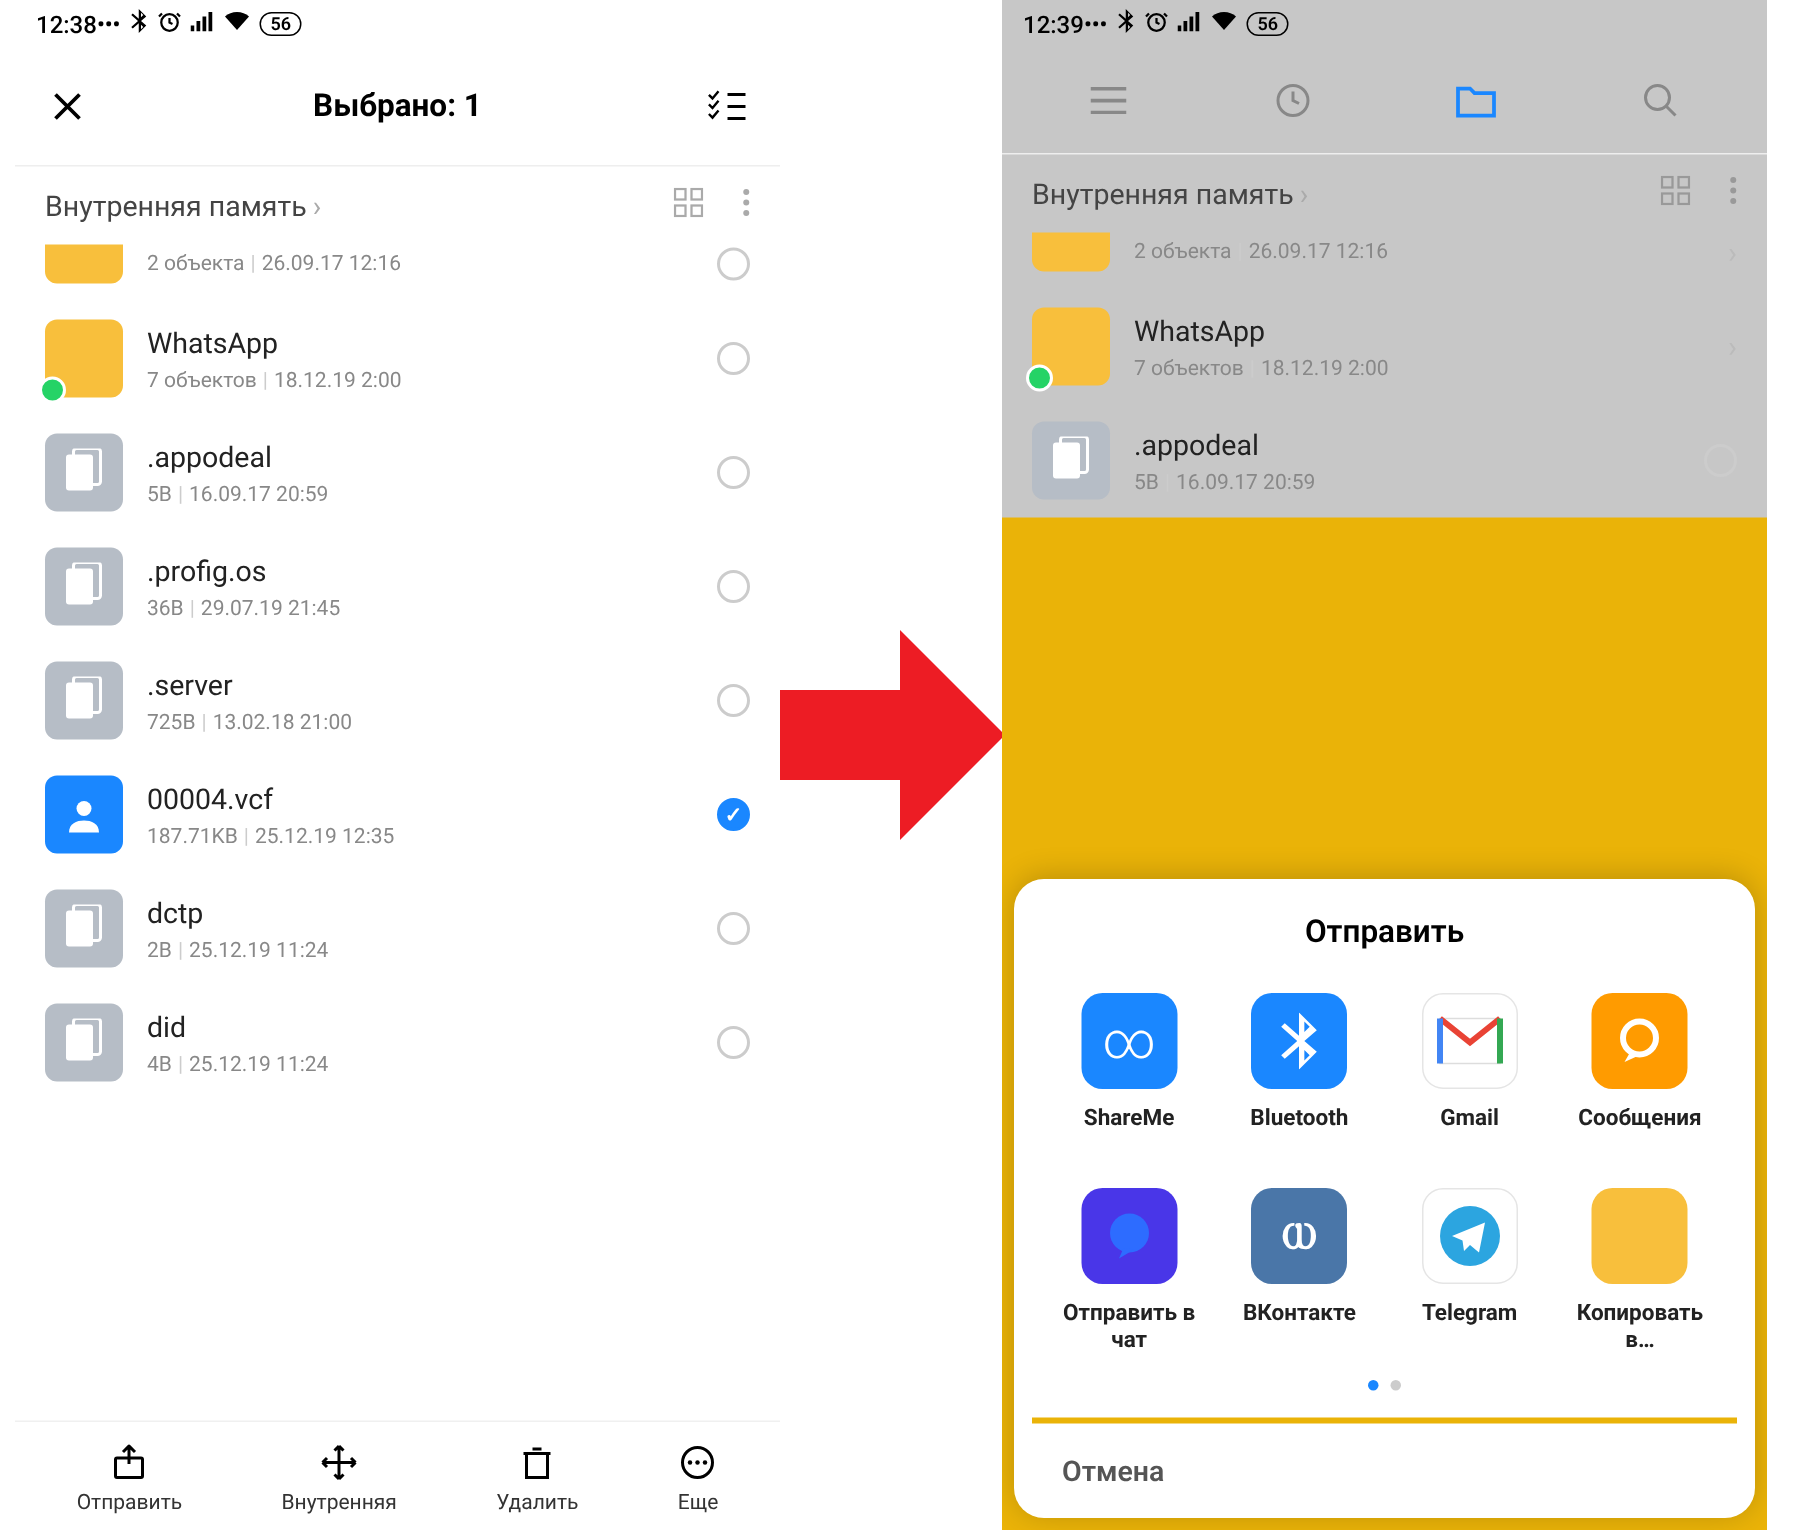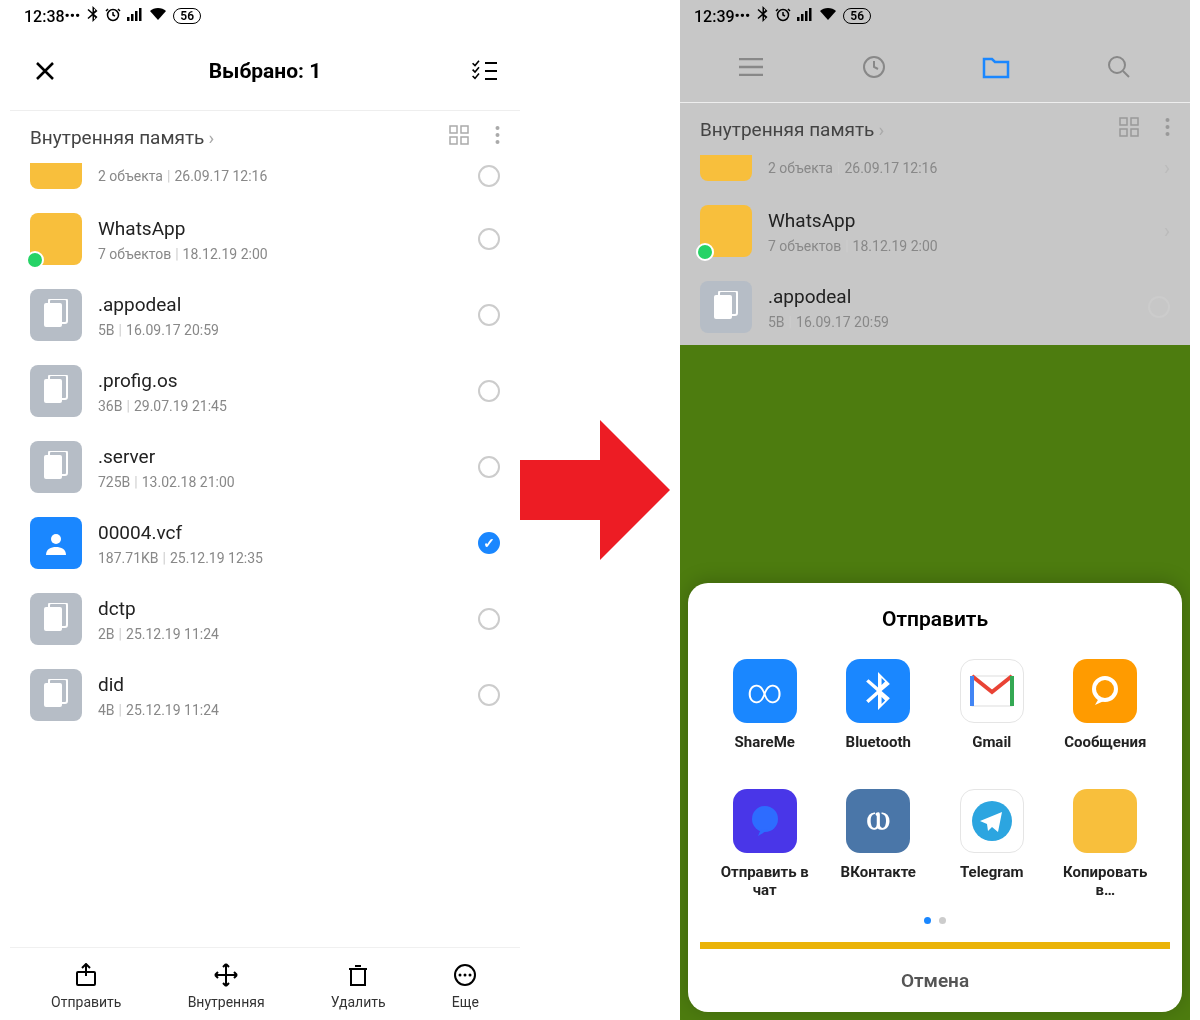--- a/index.html
+++ b/index.html
@@ -1,19 +1,19 @@
 <!DOCTYPE html>
 <html><head>
 <meta charset="utf-8">
 <style>
   * { box-sizing: border-box; margin: 0; padding: 0; }
   body { font-family: -apple-system, Roboto, Arial, sans-serif; background: #fff; width: 1200px; height: 1020px; position: relative; }
   .phone { position:absolute; top:0; width:510px; height:1020px; background:#fff; }
   .phone.left { left:10px; }
-  .phone.right { right:10px; background:#4d7c0f; overflow:hidden; border-radius:0; }
+  .phone.right { right:22px; background:#eab308; overflow:hidden; border-radius:0; }
   
   .status-bar { display:flex; justify-content:flex-start; align-items:center; padding:6px 14px; font-size:16px; font-weight:500; color:#000;}
   .status-icons { display:flex; align-items:center; gap:6px; font-size:15px; }
   .battery-pill { border:1.5px solid #000; border-radius:10px; padding:0 6px; font-size:12px; font-weight:600; }
   
   .header { display:flex; align-items:center; justify-content:space-between; padding:24px 20px; }
   .header-title { font-size:21px; font-weight:700; }
   .icon-btn { width:30px; height:30px; display:flex; align-items:center; justify-content:center; }
   
   .breadcrumb-row { display:flex; align-items:center; justify-content:space-between; padding:14px 20px; border-top:1px solid #eee; }
@@ -47,21 +47,21 @@
 
   .share-sheet { position:absolute; left:8px; right:8px; bottom:8px; background:#fff; border-radius:20px; padding:24px 12px 0; box-shadow:0 -2px 20px rgba(0,0,0,0.2);}
   .share-title { text-align:center; font-size:21px; font-weight:600; margin-bottom:28px;}
   .share-grid { display:grid; grid-template-columns:repeat(4,1fr); gap:20px 8px; padding:0 12px;}
   .share-item { display:flex; flex-direction:column; align-items:center; gap:10px;}
   .share-icon { width:64px; height:64px; border-radius:14px; display:flex; align-items:center; justify-content:center; font-size:30px; color:#fff;}
   .share-label { font-size:15px; text-align:center; color:#222; line-height:1.2; min-height:36px;font-weight:bold;}
   .page-dots { display:flex; justify-content:center; gap:8px; padding:18px 0;}
   .page-dot { width:7px; height:7px; border-radius:50%; background:#ccc;}
   .page-dot.active { background:#1a87ff;}
-  .cancel-btn { text-align:center; padding:20px; font-size:19px; font-weight:600; color:#555; border-top:7px solid #eab308;}
+  .cancel-btn { padding:20px; font-size:19px; font-weight:600; color:#555; border-top:4px solid #eab308;}
   
   .arrow { position:absolute; left:520px; top:420px; width:150px; height:140px; }
   
   .whatsapp-badge { position:absolute; bottom:-4px; left:-4px; width:18px; height:18px; background:#25d366; border-radius:50%; border:2px solid #fff;}
   .sep { color:#ccc; margin:0 4px;}
 </style>
 </head>
 <body>
 
 <div class="phone left">

